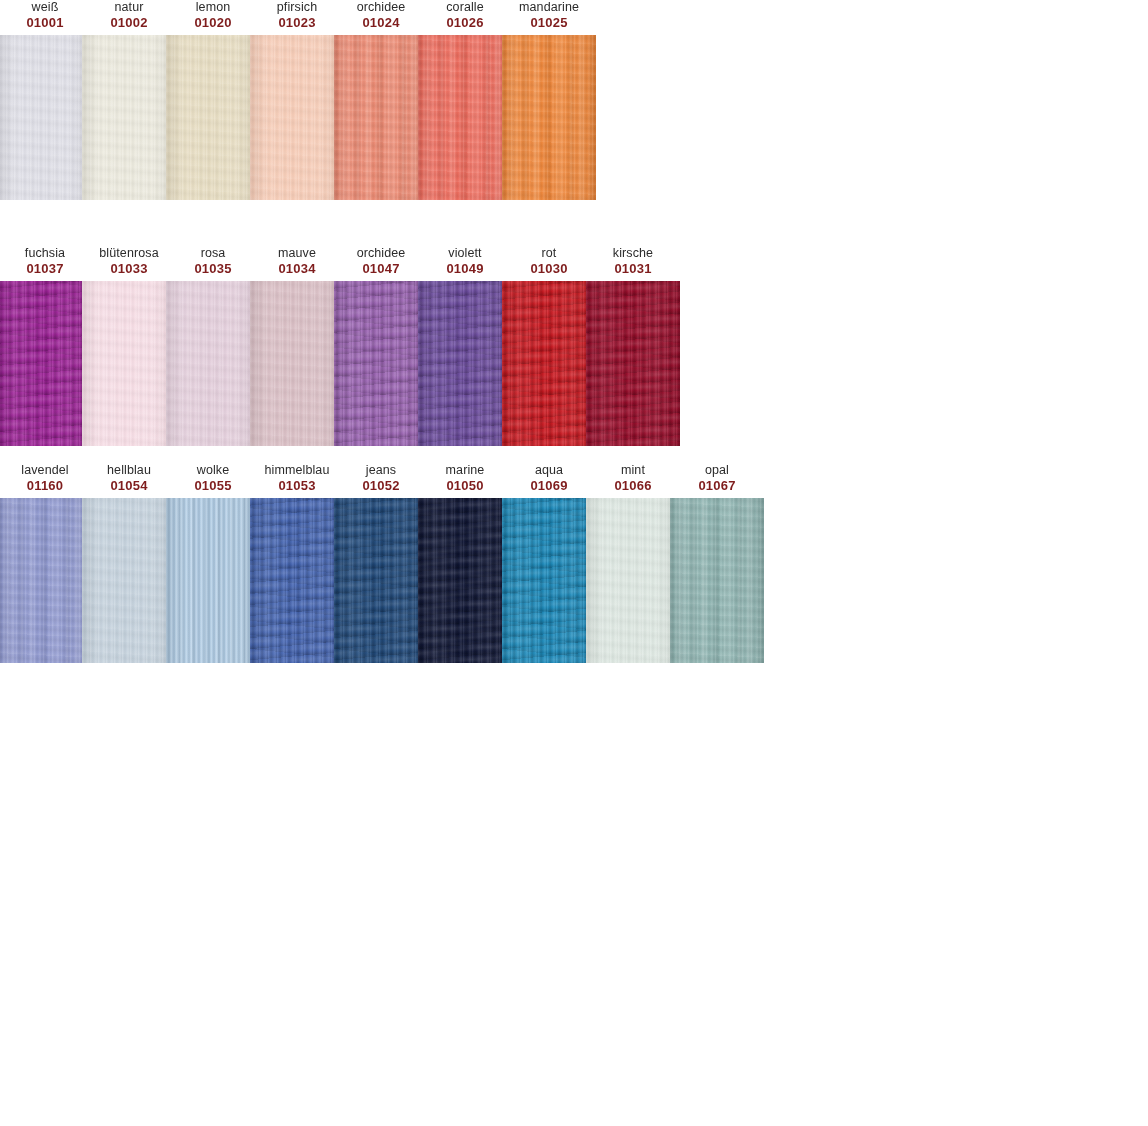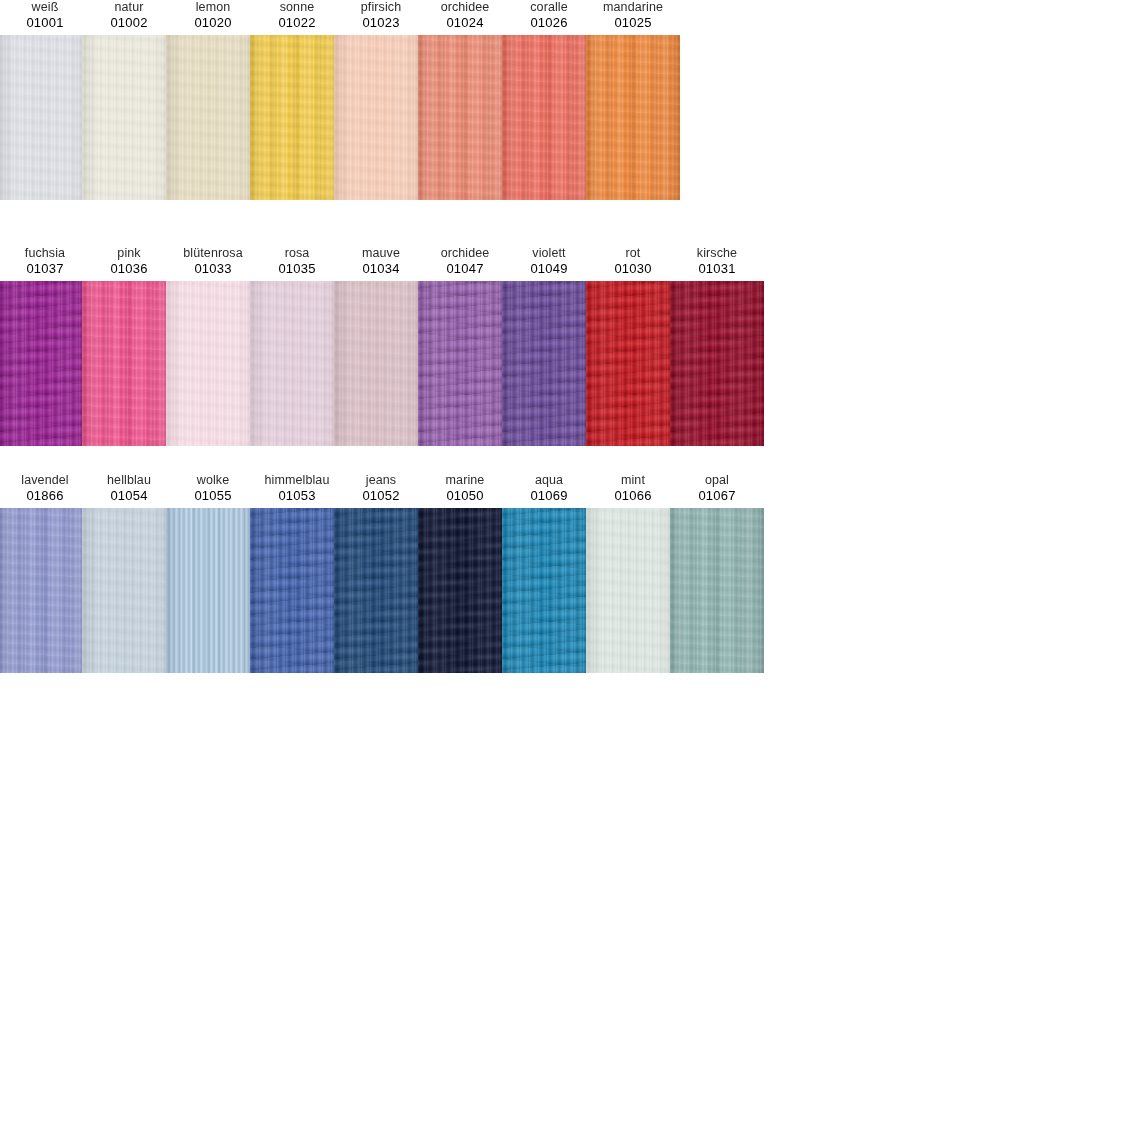--- a/index.html
+++ b/index.html
@@ -22,21 +22,21 @@
   }
 
   .swatch-row {
     display: flex;
     align-items: flex-end;
     padding-left: 4px;
   }
 
   .swatch-row.row-1 { margin-top: 0px; }
   .swatch-row.row-2 { margin-top: 46px; }
-  .swatch-row.row-3 { margin-top: 27px; }
+  .swatch-row.row-3 { margin-top: 17px; }
 
   .swatch-cell {
     width: 82px;
     margin-right: 2px;
     display: flex;
     flex-direction: column;
     align-items: center;
   }
 
   .swatch-label {
@@ -44,22 +44,22 @@
     line-height: 15px;
     color: #2b2b2b;
     text-align: center;
     letter-spacing: 0.1px;
     white-space: nowrap;
   }
 
   .swatch-code {
     font-size: 13px;
     line-height: 16px;
-    font-weight: normal;
-    color: #000000;
+    font-weight: bold;
+    color: #7f1d1d;
     text-align: center;
     letter-spacing: 0.2px;
     margin-bottom: 4px;
   }
 
   .swatch-chip {
     position: relative;
     width: 94px;
     height: 165px;
     overflow: hidden;
@@ -182,28 +182,20 @@
       </div>
       <div class="swatch-cell">
         <div class="swatch-label">lemon</div>
         <div class="swatch-code">01020</div>
         <div class="swatch-chip soft" style="background-color: rgb(231, 221, 194);">
           <div class="fibre"></div>
           <div class="shade"></div>
         </div>
       </div>
       <div class="swatch-cell">
-        <div class="swatch-label">sonne</div>
-        <div class="swatch-code">01022</div>
-        <div class="swatch-chip" style="background-color: rgb(246, 206, 73);">
-          <div class="fibre"></div>
-          <div class="shade"></div>
-        </div>
-      </div>
-      <div class="swatch-cell">
         <div class="swatch-label">pfirsich</div>
         <div class="swatch-code">01023</div>
         <div class="swatch-chip soft" style="background-color: rgb(247, 205, 184);">
           <div class="fibre"></div>
           <div class="shade"></div>
         </div>
       </div>
       <div class="swatch-cell">
         <div class="swatch-label">orchidee</div>
         <div class="swatch-code">01024</div>
@@ -232,28 +224,20 @@
     <div class="swatch-row row-2">
       <div class="swatch-cell">
         <div class="swatch-label">fuchsia</div>
         <div class="swatch-code">01037</div>
         <div class="swatch-chip deep" style="background-color: rgb(160, 33, 154);">
           <div class="fibre"></div>
           <div class="shade"></div>
         </div>
       </div>
       <div class="swatch-cell">
-        <div class="swatch-label">pink</div>
-        <div class="swatch-code">01036</div>
-        <div class="swatch-chip" style="background-color: rgb(242, 81, 141);">
-          <div class="fibre"></div>
-          <div class="shade"></div>
-        </div>
-      </div>
-      <div class="swatch-cell">
         <div class="swatch-label">blütenrosa</div>
         <div class="swatch-code">01033</div>
         <div class="swatch-chip soft" style="background-color: rgb(247, 222, 230);">
           <div class="fibre"></div>
           <div class="shade"></div>
         </div>
       </div>
       <div class="swatch-cell">
         <div class="swatch-label">rosa</div>
         <div class="swatch-code">01035</div>
@@ -299,21 +283,21 @@
         <div class="swatch-code">01031</div>
         <div class="swatch-chip deep" style="background-color: rgb(156, 11, 42);">
           <div class="fibre"></div>
           <div class="shade"></div>
         </div>
       </div>
     </div>
     <div class="swatch-row row-3">
       <div class="swatch-cell">
         <div class="swatch-label">lavendel</div>
-        <div class="swatch-code">01866</div>
+        <div class="swatch-code">01160</div>
         <div class="swatch-chip" style="background-color: rgb(145, 154, 210);">
           <div class="fibre"></div>
           <div class="shade"></div>
         </div>
       </div>
       <div class="swatch-cell">
         <div class="swatch-label">hellblau</div>
         <div class="swatch-code">01054</div>
         <div class="swatch-chip soft" style="background-color: rgb(197, 210, 221);">
           <div class="fibre"></div>

